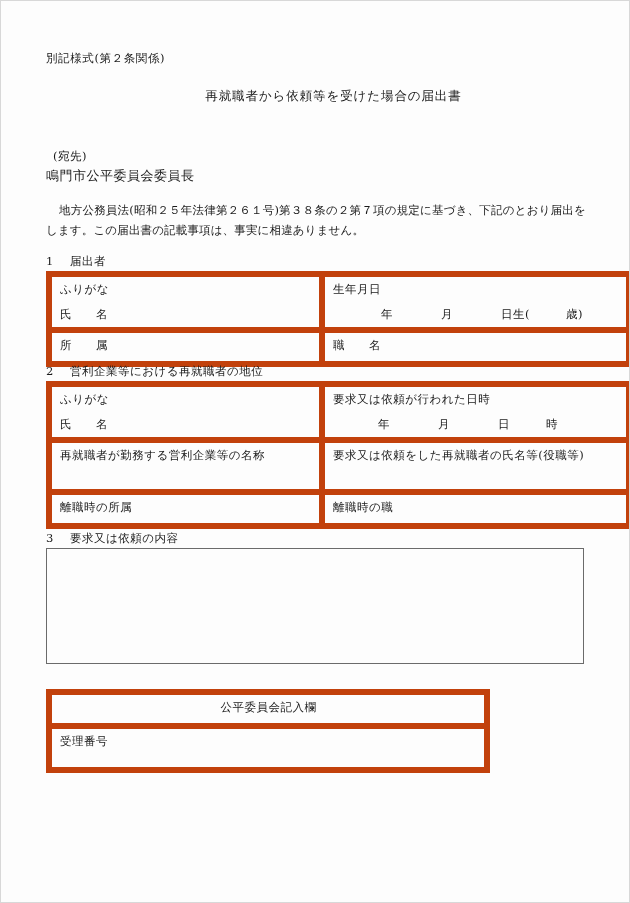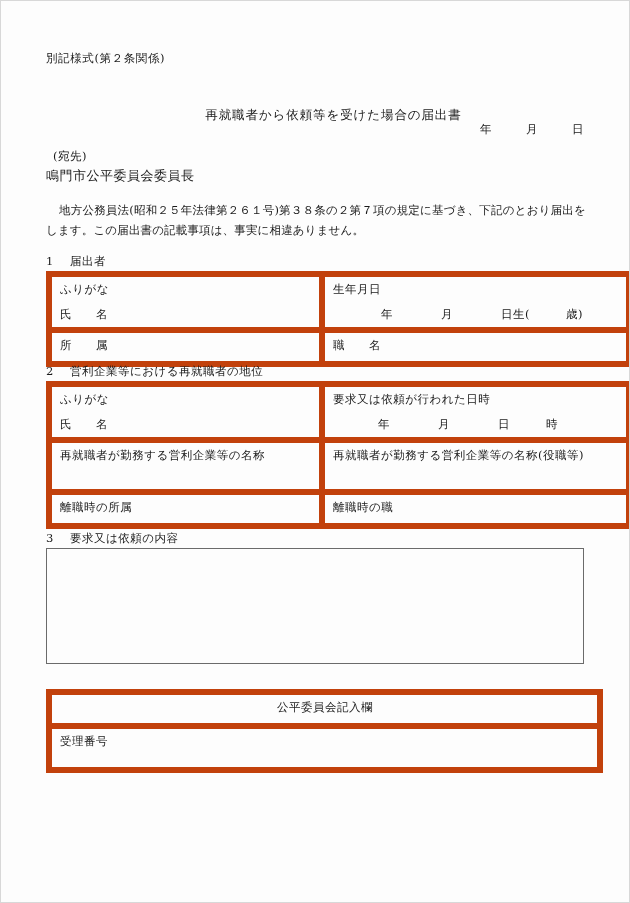--- a/index.html
+++ b/index.html
@@ -36,21 +36,20 @@
     letter-spacing: 0.6px;
   }
   .t-title {
     left: 0; top: 87px;
     width: 630px;
     text-align: center;
     font-size: 12.5px;
     letter-spacing: 0.9px;
     padding-left: 35px;
     box-sizing: border-box;
-    margin-top: 19px;
   }
   .t-date {
     left: 45px; top: 121px;
     width: 538px;
     text-align: right;
     font-size: 11.5px;
     letter-spacing: 0.5px;
   }
   .t-date .sp { display: inline-block; width: 34px; }
   .t-addr-label {
@@ -76,21 +75,21 @@
   .sect-label {
     font-size: 11.5px;
     letter-spacing: 0.5px;
   }
   .sect-num { display: inline-block; width: 24px; }
 
   
   .tbl {
     position: absolute;
     left: 45px;
-    width: 557px;
+    width: 444px;
     border-collapse: collapse;
     table-layout: fixed;
     font-size: 11.5px;
   }
   .tbl td {
     border: 6px solid #c2410c;
     padding: 4px 7px 4px 8px;
     vertical-align: top;
     letter-spacing: 0.5px;
     line-height: 17px;
@@ -134,23 +133,20 @@
 </head>
 <body>
 
 <div class="page">
   <div class="sheet">
 
     <div class="abs t-form-id">別記様式(第２条関係)</div>
 
     <div class="abs t-title">再就職者から依頼等を受けた場合の届出書</div>
 
-    <div class="abs t-date">
-      <span>年</span><span class="sp"></span><span>月</span><span class="sp"></span><span>日</span>
-    </div>
 
     <div class="abs t-addr-label">(宛先)</div>
     <div class="abs t-addressee">鳴門市公平委員会委員長</div>
 
     <div class="abs body-para">
       <span class="indent"></span><span>地方公務員法(昭和２５年法律第２６１号)第３８条の２第７項の規定に基づき、下記のとおり届出を</span><span>します。この届出書の記載事項は、事実に相違ありません。</span>
     </div>
 
     <div class="abs sect-label" style="left:45px; top:253px;">
       <span class="sect-num">1</span><span>届出者</span>
@@ -193,21 +189,21 @@
           <td class="col-r cell-2line">
             <span>要求又は依頼が行われた日時</span>
             <span class="sub-wide">年　　　　月　　　　日　　　時</span>
           </td>
         </tr>
         <tr>
           <td class="col-l cell-tall">
             <span>再就職者が勤務する営利企業等の名称</span>
           </td>
           <td class="col-r cell-tall">
-            <span>再就職者が勤務する営利企業等の名称(役職等)</span>
+            <span>要求又は依頼をした再就職者の氏名等(役職等)</span>
           </td>
         </tr>
         <tr>
           <td class="col-l cell-1line">
             <span>離職時の所属</span>
           </td>
           <td class="col-r cell-1line">
             <span>離職時の職</span>
           </td>
         </tr>

